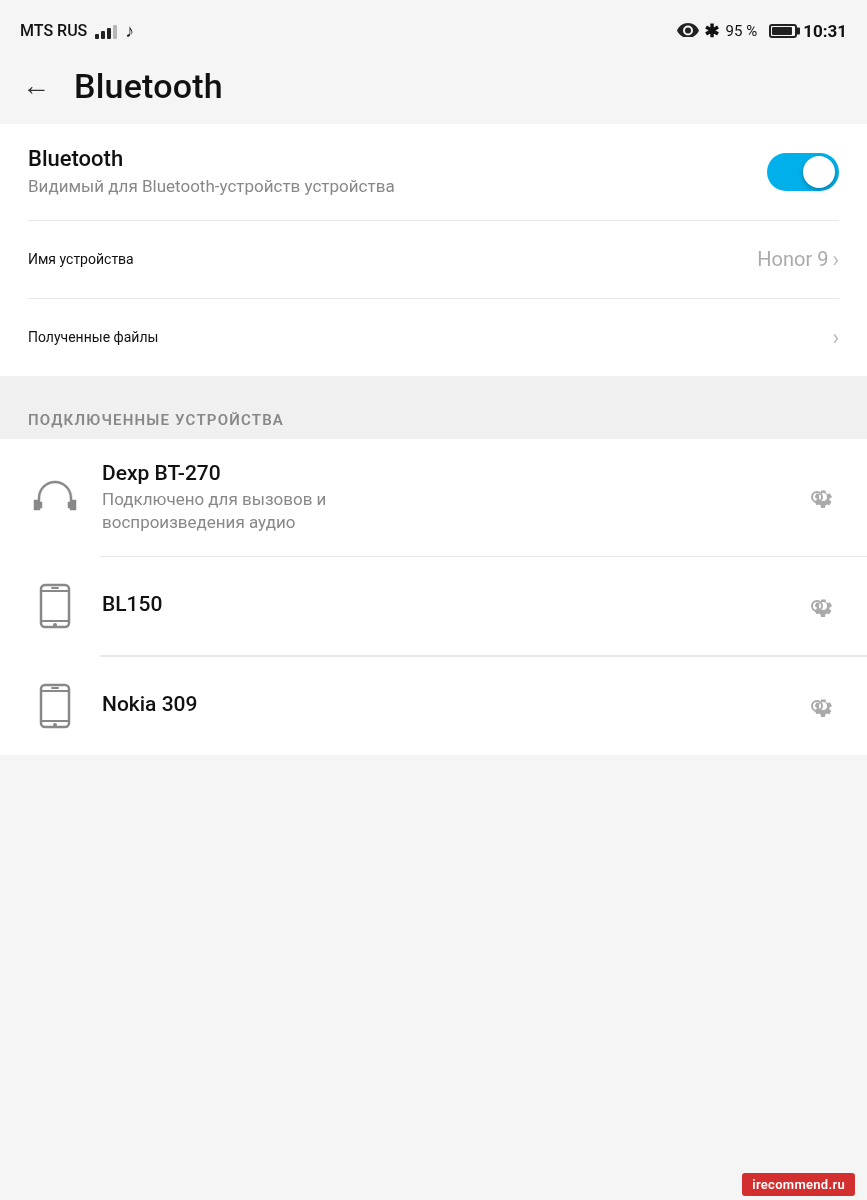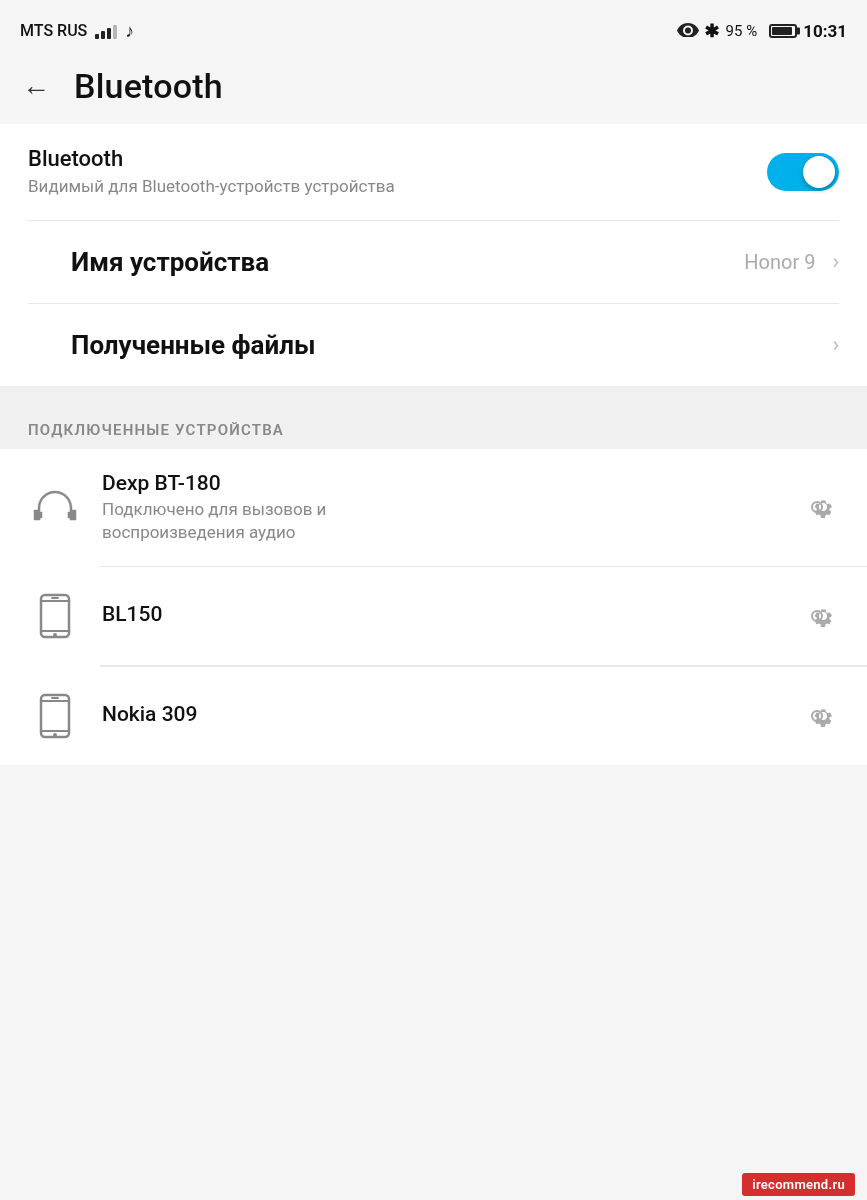--- a/index.html
+++ b/index.html
@@ -163,29 +163,28 @@
 
     
     .settings-row {
       display: flex;
       align-items: center;
       justify-content: space-between;
       padding: 26px 28px;
       cursor: pointer;
     }
     .settings-row-label {
-      font-size: 26px;
-      font-weight: 700;
-      color: #111;
-      margin-left: 43px;
+      font-size: 14px;
+      font-weight: 400;
+      color: #111;
     }
     .settings-row-value {
       display: flex;
       align-items: center;
-      gap: 17px;
+      gap: 4px;
       font-size: 20px;
       color: #aaa;
     }
     .chevron {
       font-size: 22px;
       color: #bbb;
     }
 
     
     .section-separator {
@@ -354,21 +353,21 @@
 
 <div class="devices-list">
 
   <div class="device-row">
     <div class="device-icon">
       <svg width="46" height="40" viewBox="0 0 46 40" fill="none">
         <path d="M23 4C13.6 4 6 11.6 6 21v2H2v10h6v-12c0-8.3 6.7-15 15-15s15 6.7 15 15v12h6V23h-4v-2C40 11.6 32.4 4 23 4zM8 25h2v6H8v-6zm28 0h2v6h-2v-6z" fill="#888" stroke="#888" stroke-width="0.5"></path>
       </svg>
     </div>
     <div class="device-info">
-      <div class="device-name">Dexp BT-180</div>
+      <div class="device-name">Dexp BT-270</div>
       <div class="device-status">Подключено для вызовов и<br>воспроизведения аудио</div>
     </div>
     <div class="gear-icon">
       <svg width="36" height="36" viewBox="0 0 36 36" fill="none">
         <path d="M18 12a6 6 0 1 0 0 12 6 6 0 0 0 0-12zm0 10a4 4 0 1 1 0-8 4 4 0 0 1 0 8z" fill="#aaa"></path>
         <path d="M30.9 19.5l2.1-1.6-2-3.5-2.6.6a10 10 0 0 0-1.4-.8l-.4-2.7H22l-.4 2.7a10 10 0 0 0-1.4.8l-2.6-.6-2 3.5 2.1 1.6a10 10 0 0 0 0 1.6l-2.1 1.6 2 3.5 2.6-.6a10 10 0 0 0 1.4.8l.4 2.7h4l.4-2.7a10 10 0 0 0 1.4-.8l2.6.6 2-3.5-2.1-1.6c.07-.53.07-1.07 0-1.6zM24 22a4 4 0 1 1 0-8 4 4 0 0 1 0 8z" fill="#aaa"></path>
       </svg>
     </div>
   </div>
 

